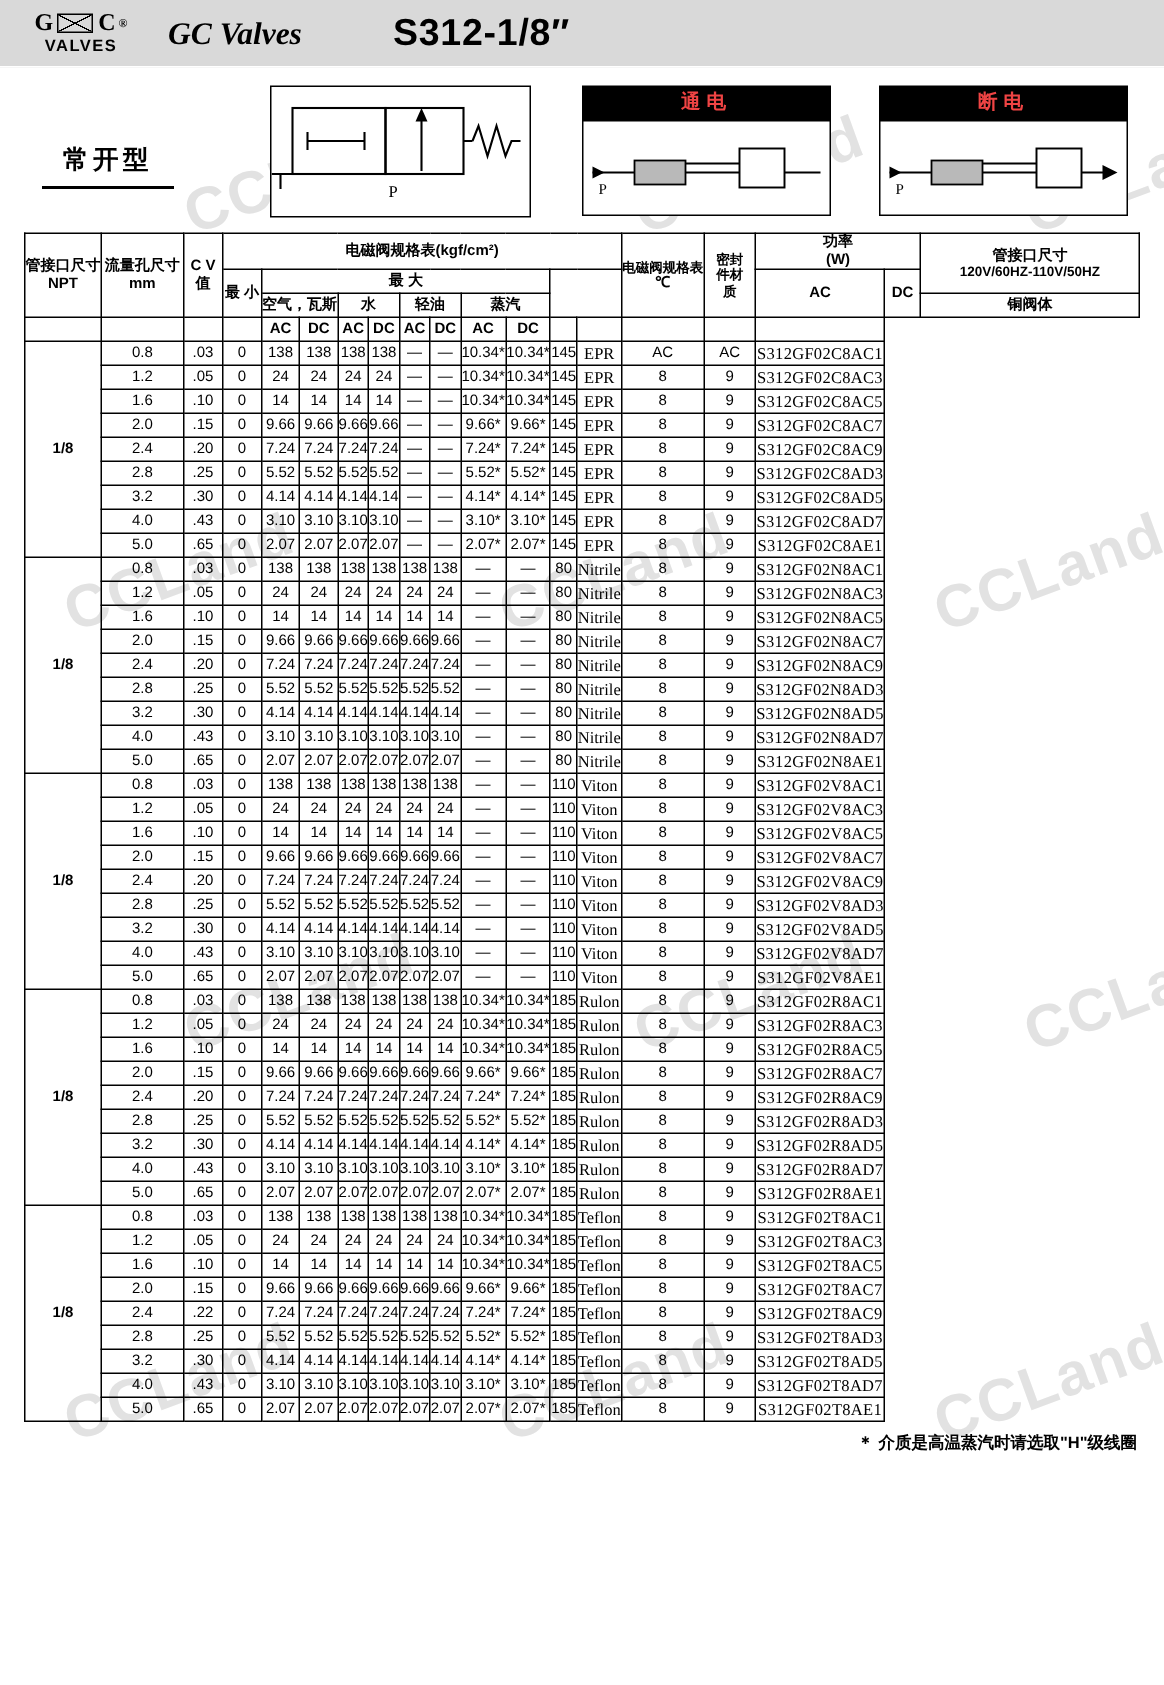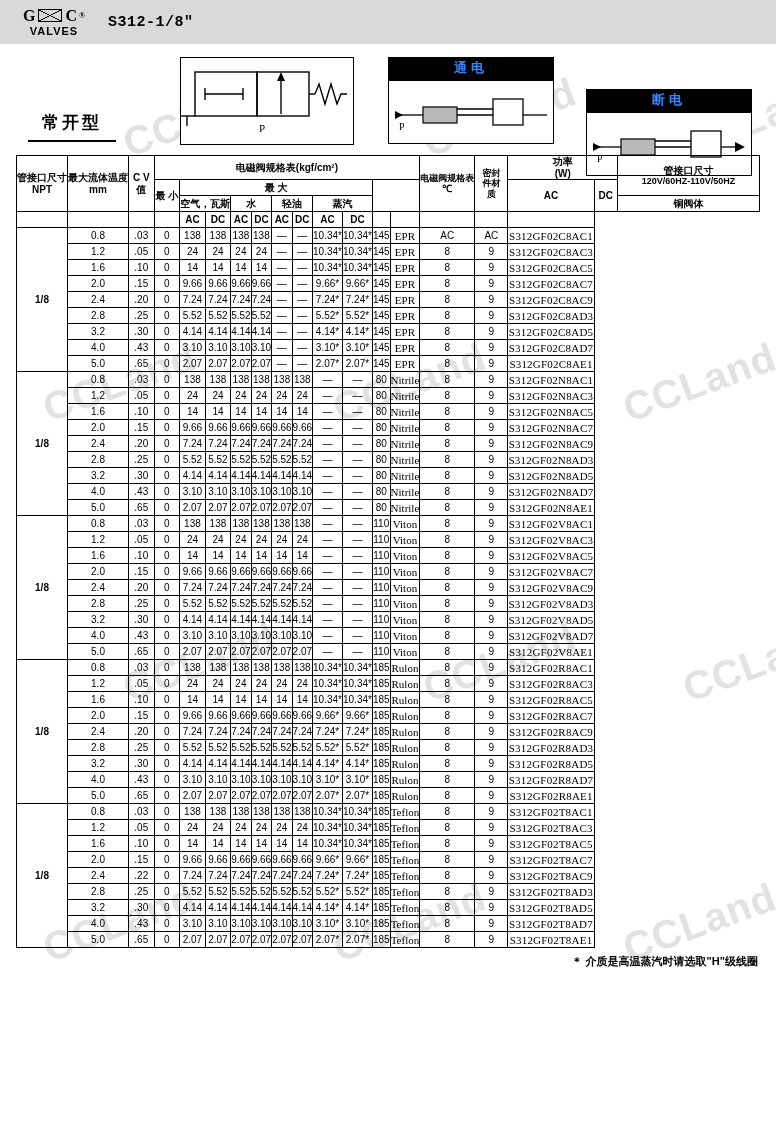--- a/index.html
+++ b/index.html
@@ -59,23 +59,23 @@
   .logo-bottom{font-size:11px;font-weight:bold;letter-spacing:1px;margin-top:2px;}
   .brand{
     font-family:"Liberation Serif",serif;
     font-style:italic;
     font-weight:bold;
     font-size:21px;
     margin-left:4px;
     width:150px;
   }
   .model{
-    font-family:Liberation Mono, monospace;
+    font-family:Liberation Sans, sans-serif;
     font-weight:bold;
-    font-size:15px;
+    font-size:25px;
     letter-spacing:.5px;
   }
   .hdr-cn{
     font-size:14px;font-weight:bold;margin-left:26px;letter-spacing:2px;
   }
 
   
   .title-area{position:relative;z-index:2;height:110px;}
   .plate{
     position:absolute;
@@ -95,21 +95,21 @@
     background:#fff;
   }
 
   
   .sym-box{
     position:absolute;
     border:1px solid #000;
     background:#fff;
   }
   .blk-title{
-    background:#000;color:#3b82f6;
+    background:#000;color:#ef4444;
     text-align:center;
     font-size:13px;font-weight:bold;letter-spacing:4px;
     padding:2px 0 3px 0;
   }
 
   
   table.main{
     position:relative;z-index:2;
     border-collapse:collapse;
     width:744px;
@@ -162,26 +162,27 @@
 <div class="header">
   <div class="logo-box">
     <div class="logo-top">
       <span class="logo-g">G</span>
       <span class="logo-sym"></span>
       <span class="logo-c">C</span>
       <span class="logo-reg">®</span>
     </div>
     <div class="logo-bottom">VALVES</div>
   </div>
+  <div class="brand">GC Valves</div>
   <div class="model">S312-1/8″</div>
 </div>
 
 <div class="title-area">
 
-  <div class="plate2" style="left:28px;top:62px;">常开型</div>
+  <div class="plate2" style="left:28px;top:46px;">常开型</div>
 
   <div class="sym-box" style="left:180px;top:12px;width:172px;height:86px;">
     <svg width="172" height="86" viewBox="0 0 172 86">
       <rect x="14" y="14" width="62" height="44" fill="none" stroke="#000" stroke-width="1.4"></rect>
       <rect x="76" y="14" width="52" height="44" fill="none" stroke="#000" stroke-width="1.4"></rect>
       <line x1="24" y1="36" x2="62" y2="36" stroke="#000" stroke-width="1.4"></line>
       <line x1="24" y1="30" x2="24" y2="42" stroke="#000" stroke-width="1.4"></line>
       <line x1="62" y1="30" x2="62" y2="42" stroke="#000" stroke-width="1.4"></line>
       <line x1="100" y1="56" x2="100" y2="20" stroke="#000" stroke-width="1.4"></line>
       <polygon points="100,14 96,23 104,23" fill="#000"></polygon>
@@ -202,21 +203,21 @@
         <rect x="34" y="26" width="34" height="16" fill="#b9b9b9" stroke="#000" stroke-width="1.2"></rect>
         <line x1="68" y1="34" x2="104" y2="34" stroke="#000" stroke-width="1.3"></line>
         <line x1="68" y1="28" x2="104" y2="28" stroke="#000" stroke-width="1.3"></line>
         <rect x="104" y="18" width="30" height="26" fill="none" stroke="#000" stroke-width="1.3"></rect>
         <line x1="134" y1="34" x2="158" y2="34" stroke="#000" stroke-width="1.3"></line>
       </svg>
       <div style="position:absolute;left:10px;top:40px;font-size:10px;font-family:'Liberation Serif',serif;">P</div>
     </div>
   </div>
 
-  <div style="position:absolute;left:586px;top:12px;width:166px;margin-top:32px;">
+  <div style="position:absolute;left:586px;top:12px;width:166px;">
     <div class="blk-title">断电</div>
     <div class="sym-box" style="position:relative;height:62px;">
       <svg width="164" height="60" viewBox="0 0 164 60">
         <line x1="6" y1="34" x2="34" y2="34" stroke="#000" stroke-width="1.3"></line>
         <polygon points="6,30 6,38 14,34" fill="#000"></polygon>
         <rect x="34" y="26" width="34" height="16" fill="#b9b9b9" stroke="#000" stroke-width="1.2"></rect>
         <line x1="68" y1="34" x2="104" y2="34" stroke="#000" stroke-width="1.3"></line>
         <line x1="68" y1="28" x2="104" y2="28" stroke="#000" stroke-width="1.3"></line>
         <rect x="104" y="18" width="30" height="26" fill="none" stroke="#000" stroke-width="1.3"></rect>
         <line x1="134" y1="34" x2="150" y2="34" stroke="#000" stroke-width="1.3"></line>
@@ -228,21 +229,21 @@
 </div>
 
 <table class="main">
   <thead>
     <tr>
       <th rowspan="3" style="width:48px;">
         <div>管接口尺寸</div>
           <div>NPT</div>
       </th>
       <th rowspan="3" style="width:56px;">
-        <div>最大流体温度</div>
+        <div>流量孔尺寸</div>
           <div>mm</div>
       </th>
       <th rowspan="3" style="width:30px;">
         <div>C V</div>
           <div>值</div>
       </th>
       <th colspan="11">电磁阀规格表(kgf/cm²)</th>
       <th rowspan="3" style="width:38px;">
         <div style="font-size:9px">电磁阀规格表</div>
           <div>℃</div>

